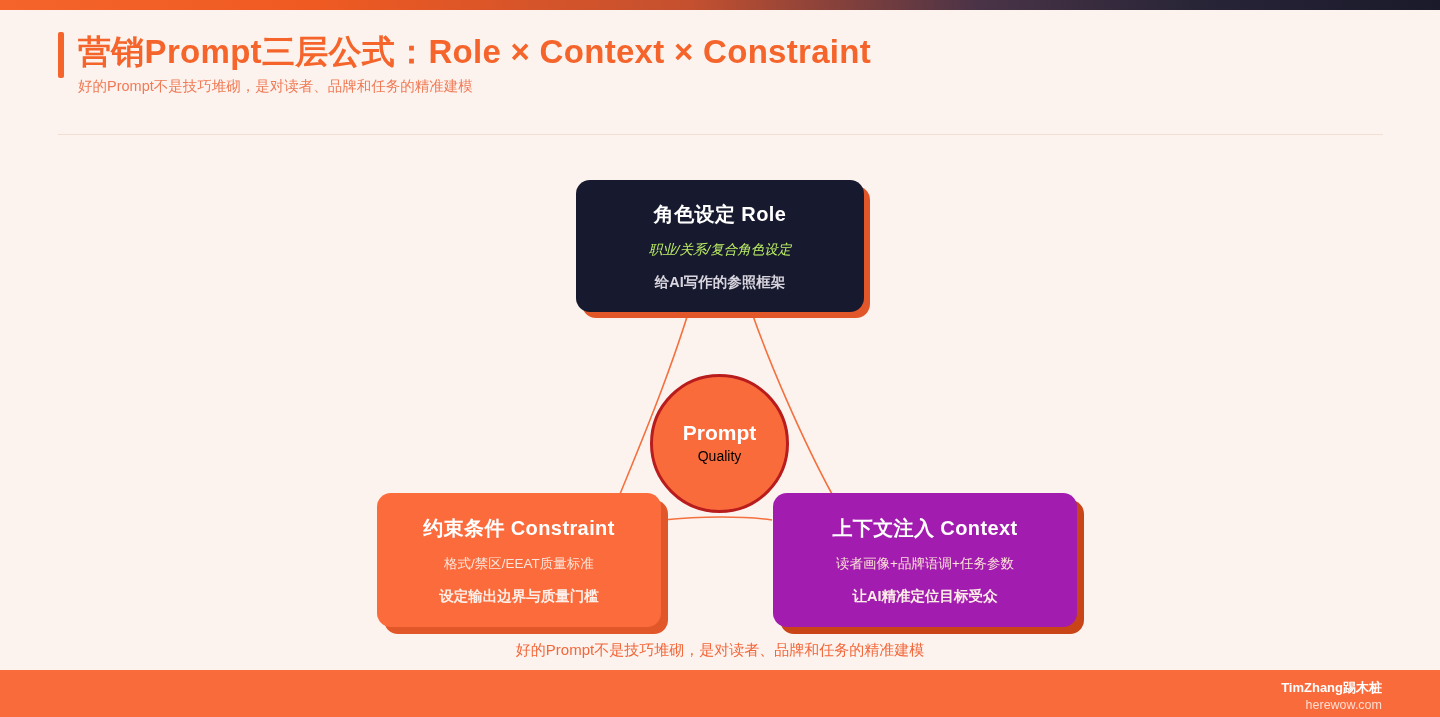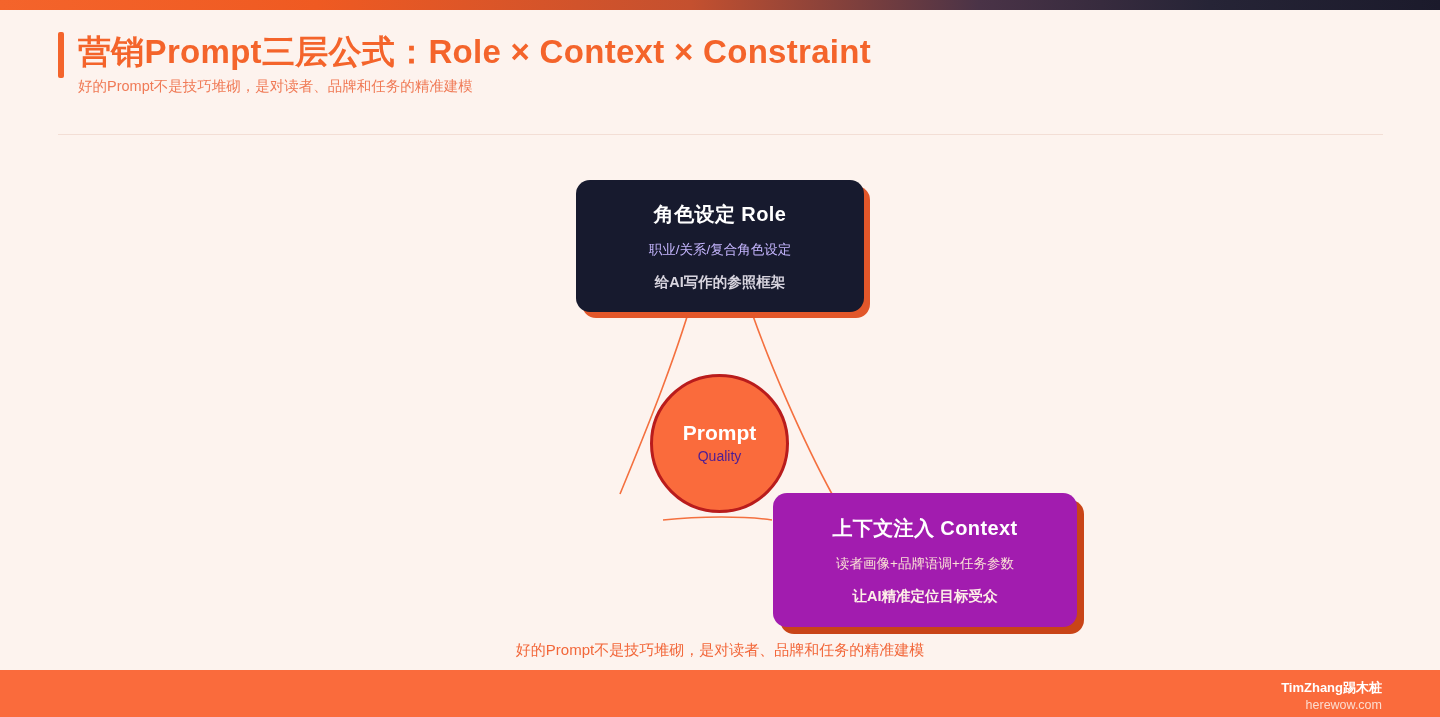--- a/index.html
+++ b/index.html
@@ -121,21 +121,21 @@
   
   .node-role {
     top: 148px;
     left: 576px;
     width: 288px;
     height: 132px;
     background: #171A2E;
     box-shadow: 6px 6px 0 0 #E2572A;
     margin-top: 32px;
   }
-  .node-role .node-sub { color: #c4b5fd; }
+  .node-role .node-sub { color: #bef264; font-style: italic; }
   .node-role .node-note { color: #D8D5DF; }
 
   
   .node-constraint {
     top: 493px;
     left: 377px;
     width: 284px;
     height: 134px;
     background: #FB6B3C;
     box-shadow: 7px 7px 0 0 #E2572A;
@@ -172,21 +172,21 @@
     justify-content: center;
   }
   .hub-title {
     font-size: 21px;
     font-weight: bold;
     color: #FFFFFF;
     line-height: 24px;
   }
   .hub-sub {
     font-size: 14px;
-    color: #4c1d95;
+    color: #000000;
     line-height: 20px;
     margin-top: 1px;
   }
 
   
   .caption {
     position: absolute;
     top: 638px;
     left: 0;
     width: 1440px;
@@ -260,20 +260,25 @@
 
     <path d="M 663 520 C 700 516 745 516 772 520" fill="none" stroke="#F4703F" stroke-width="1.4"></path>
   </svg>
 
   <div class="node node-role">
     <div class="node-title">角色设定 Role</div>
     <div class="node-sub">职业/关系/复合角色设定</div>
     <div class="node-note">给AI写作的参照框架</div>
   </div>
 
+  <div class="node node-constraint">
+    <div class="node-title">约束条件 Constraint</div>
+    <div class="node-sub">格式/禁区/EEAT质量标准</div>
+    <div class="node-note">设定输出边界与质量门槛</div>
+  </div>
 
   <div class="node node-context">
     <div class="node-title">上下文注入 Context</div>
     <div class="node-sub">读者画像+品牌语调+任务参数</div>
     <div class="node-note">让AI精准定位目标受众</div>
   </div>
 
   <div class="hub">
     <div class="hub-title">Prompt</div>
     <div class="hub-sub">Quality</div>

